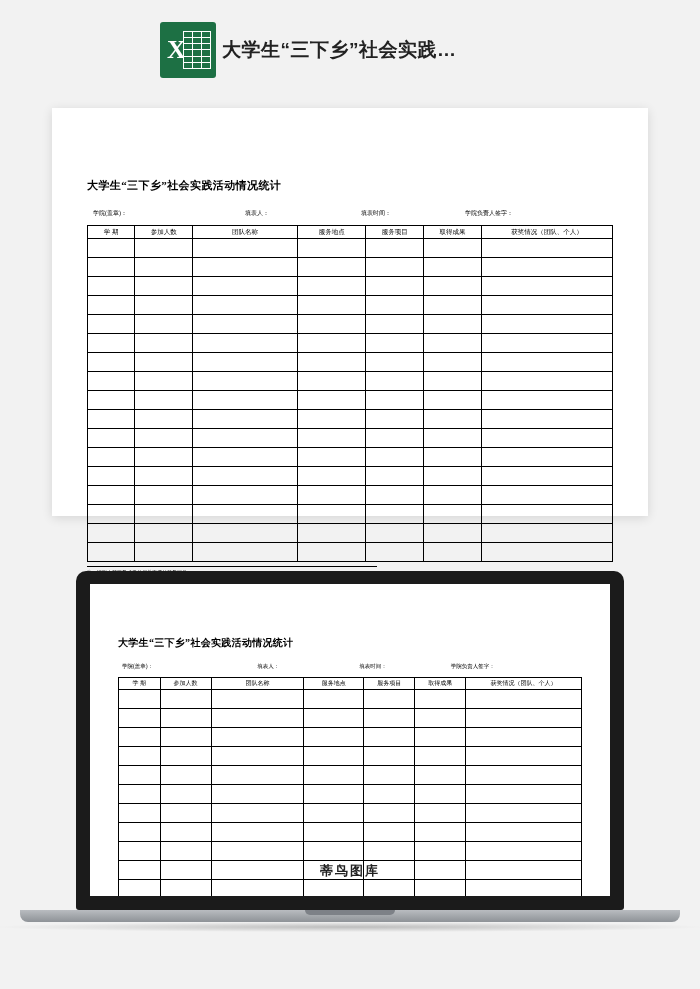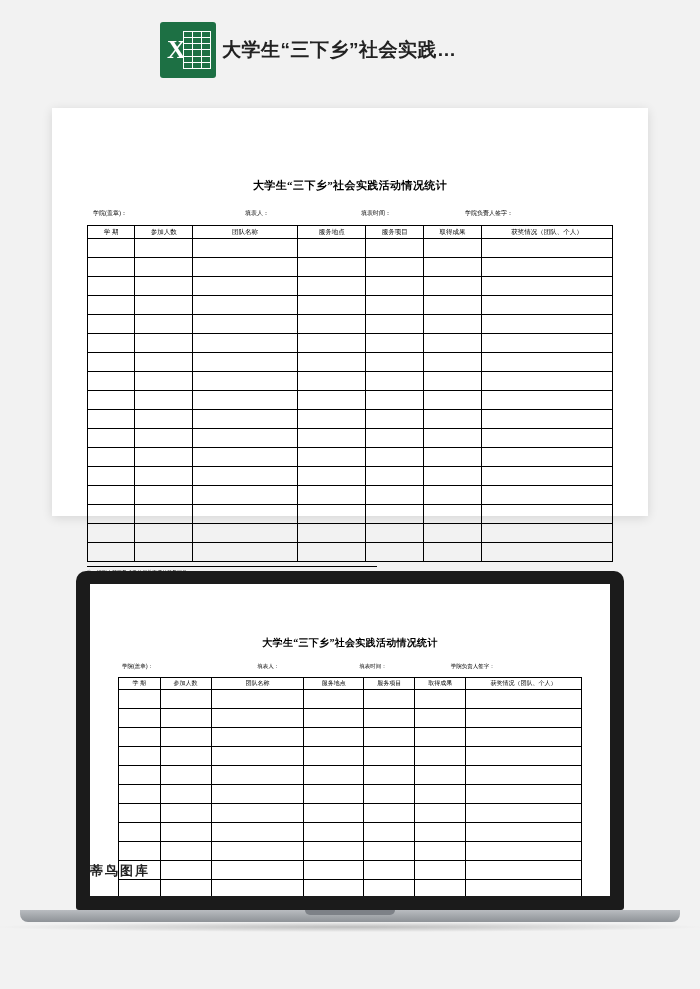--- a/index.html
+++ b/index.html
@@ -99,21 +99,21 @@
     box-shadow: 0 2px 10px rgba(0,0,0,0.12);
   }
   .sheet1 {
     position: absolute;
     left: 35px;
     top: 70px;
     width: 526px;
   }
 
   .sheet-title {
-    text-align: center;
+    text-align: left;
     font-family: "Liberation Serif", serif;
     font-weight: bold;
     color: #000;
   }
   .s1 .sheet-title { font-size: 11px; letter-spacing: 0.4px; }
 
   .meta-row {
     display: flex;
     font-family: "Liberation Serif", serif;
     color: #000;
@@ -214,20 +214,21 @@
   .s2 .meta-row .m3 { margin-left: 80px; }
   .s2 .meta-row .m4 { margin-left: 64px; }
   .s2 table.grid-table th { font-size: 6px; height: 11px; font-weight: normal; }
   .s2 table.grid-table td { height: 10px; }
 
   .watermark {
     position: absolute;
     left: 0;
     bottom: 16px;
     width: 100%;
+    text-align: center;
     font-size: 13px;
     color: #222222;
     font-weight: bold;
     letter-spacing: 2px;
     font-family: "Liberation Serif", serif;
   }
 </style>
 </head>
 <body>
 

